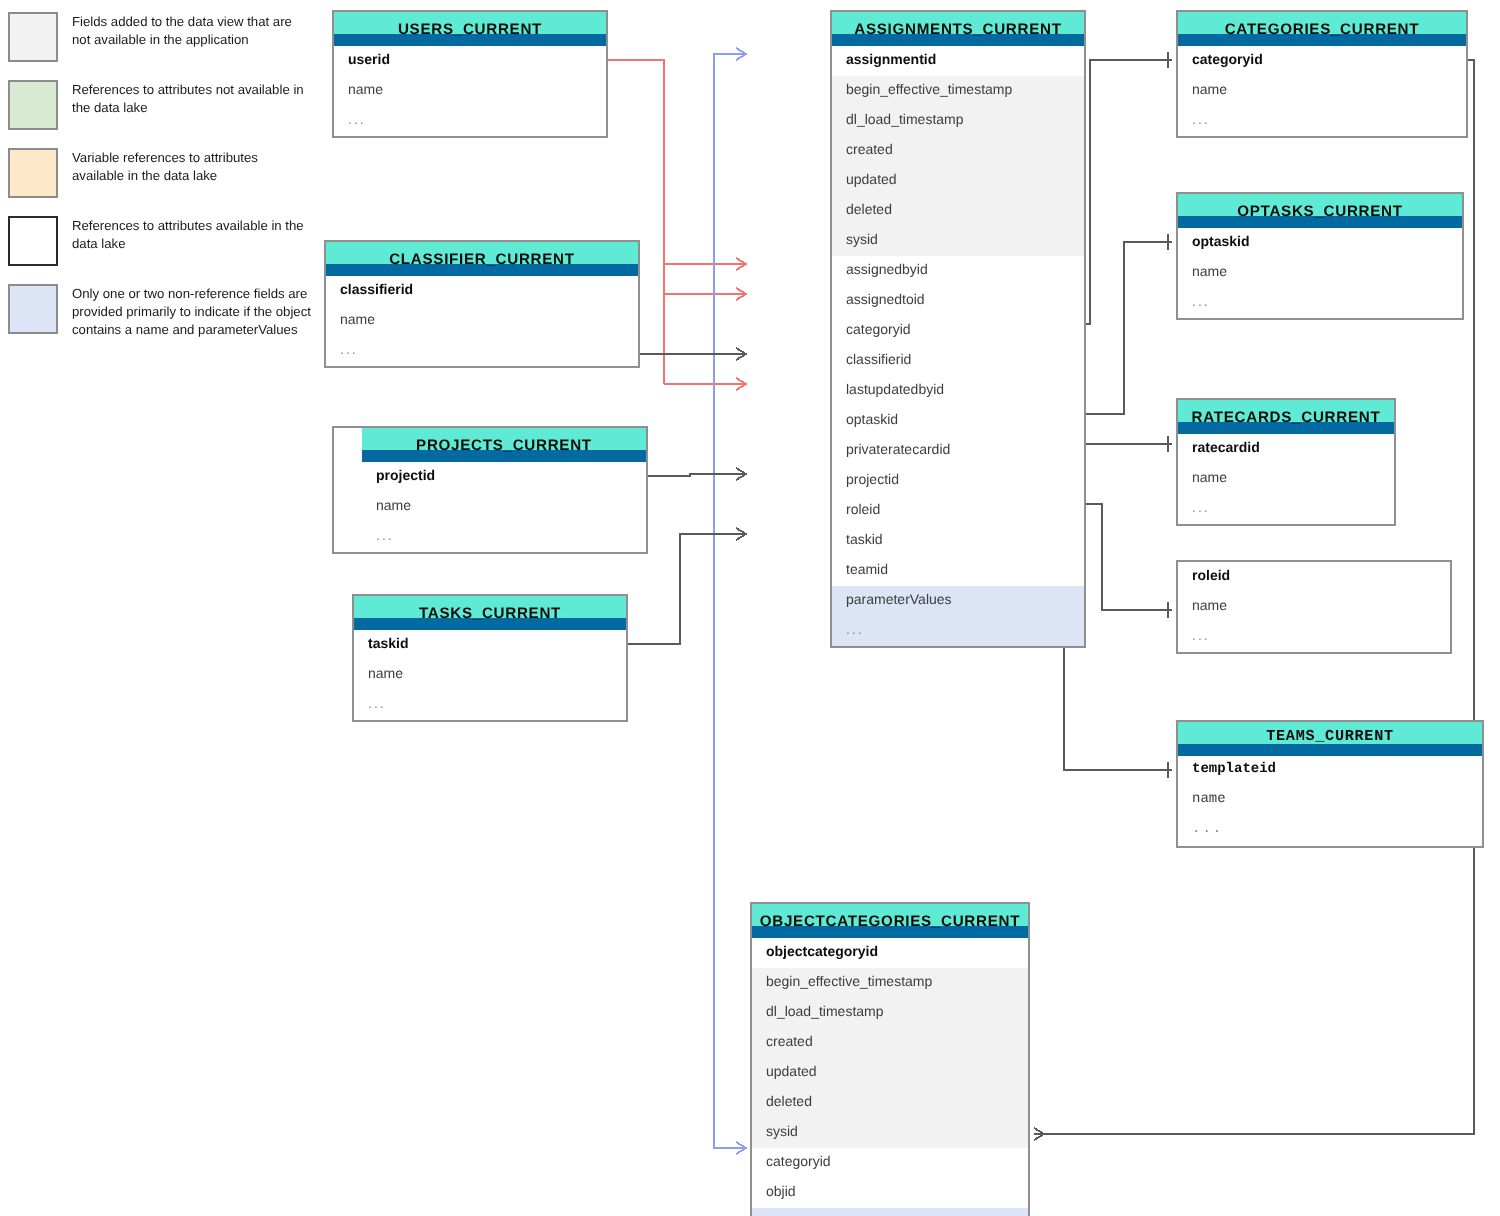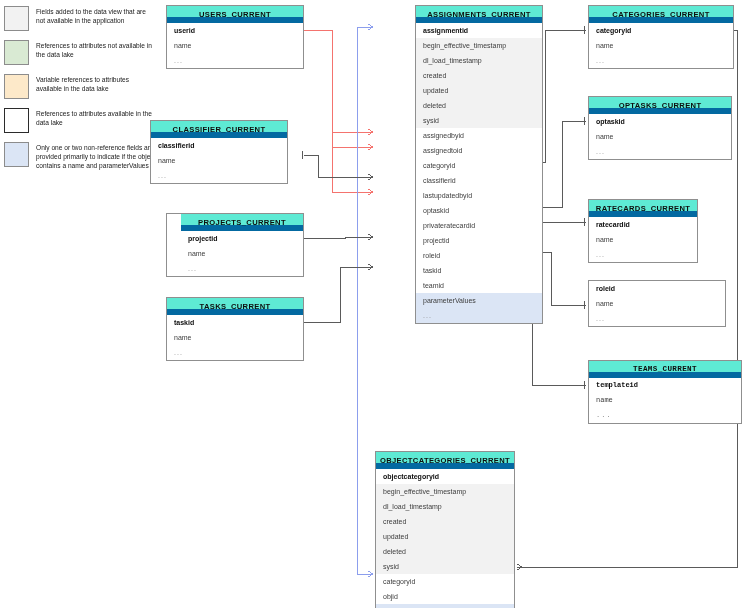--- a/index.html
+++ b/index.html
@@ -203,37 +203,37 @@
 
   <div id="entities-layer">
       <div class="entity" style="left: 166px; top: 5px; width: 138px;">
         <div class="entity-header">USERS_CURRENT</div>
         <div class="entity-body">
           <div class="field shade-white pk">userid</div>
           <div class="field shade-white">name</div>
           <div class="field shade-white ellipsis">...</div>
         </div>
       </div>
-      <div class="entity" style="left: 150px; top: 120px; width: 138px;">
+      <div class="entity" style="left: 162px; top: 120px; width: 158px;">
         <div class="entity-header">CLASSIFIER_CURRENT</div>
         <div class="entity-body">
           <div class="field shade-white pk">classifierid</div>
           <div class="field shade-white">name</div>
           <div class="field shade-white ellipsis">...</div>
         </div>
       </div>
-      <div class="entity" style="left: 166px; top: 213px; width: 138px; padding-left: 14px;">
+      <div class="entity" style="left: 166px; top: 213px; width: 158px; padding-left: 14px;">
         <div class="entity-header">PROJECTS_CURRENT</div>
         <div class="entity-body">
           <div class="field shade-white pk">projectid</div>
           <div class="field shade-white">name</div>
           <div class="field shade-white ellipsis">...</div>
         </div>
       </div>
-      <div class="entity" style="left: 166px; top: 297px; width: 138px;">
+      <div class="entity" style="left: 176px; top: 297px; width: 138px;">
         <div class="entity-header">TASKS_CURRENT</div>
         <div class="entity-body">
           <div class="field shade-white pk">taskid</div>
           <div class="field shade-white">name</div>
           <div class="field shade-white ellipsis">...</div>
         </div>
       </div>
       <div class="entity" style="left: 375px; top: 5px; width: 128px; margin-left: 40px;">
         <div class="entity-header">ASSIGNMENTS_CURRENT</div>
         <div class="entity-body">

